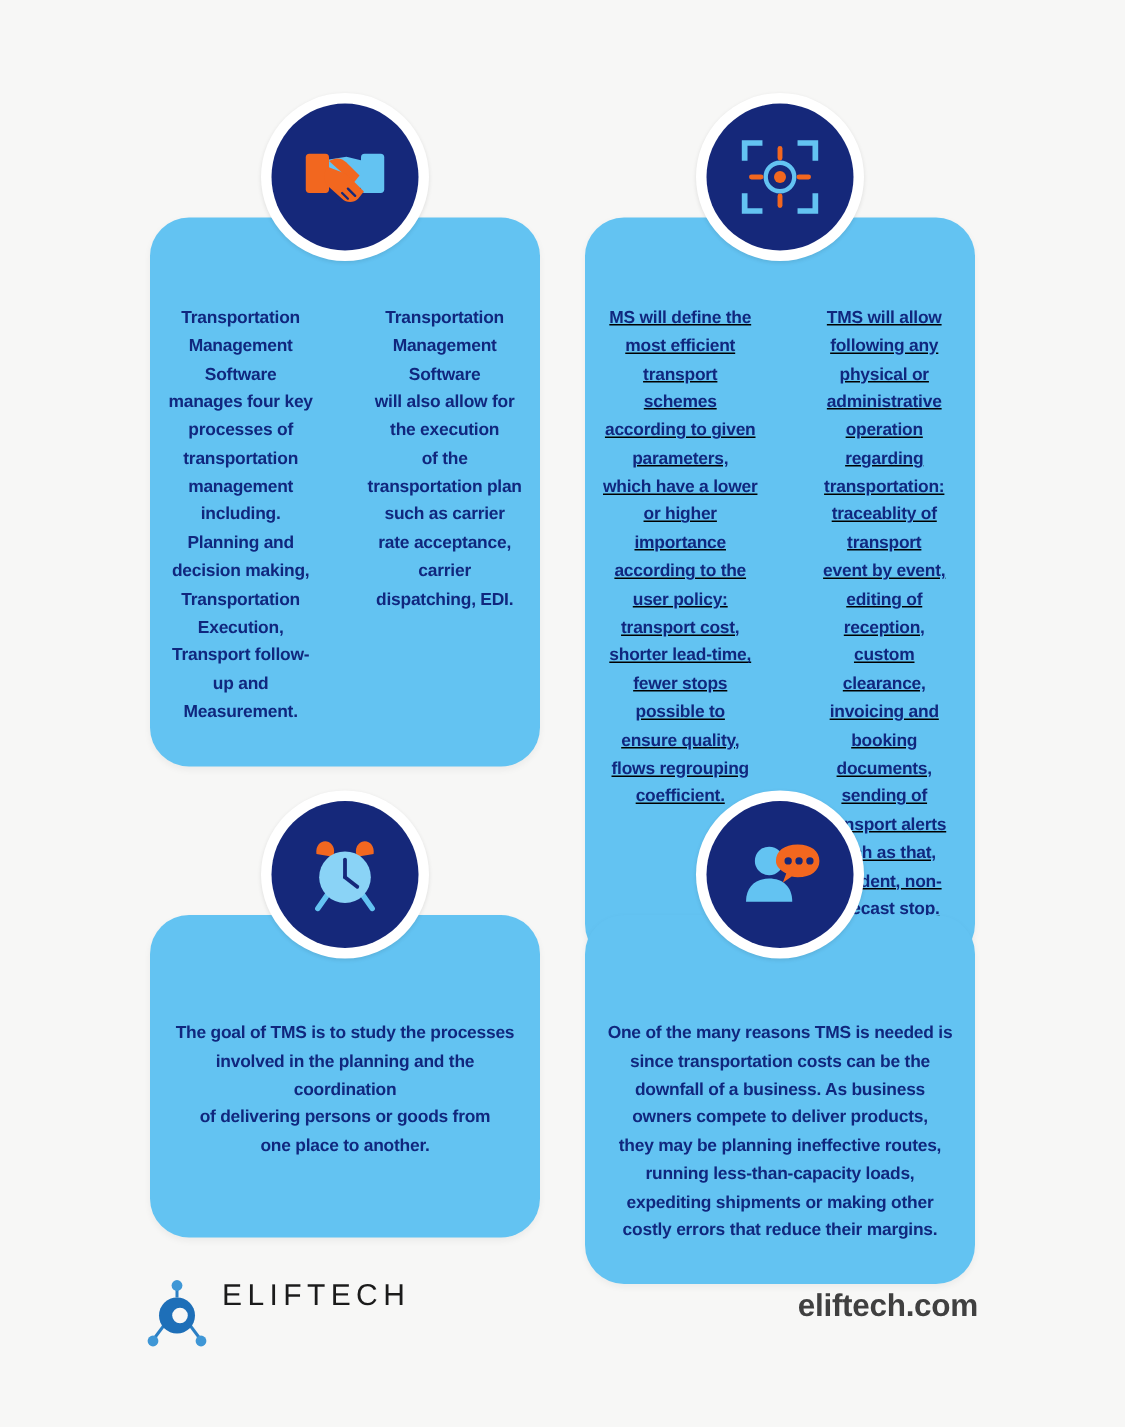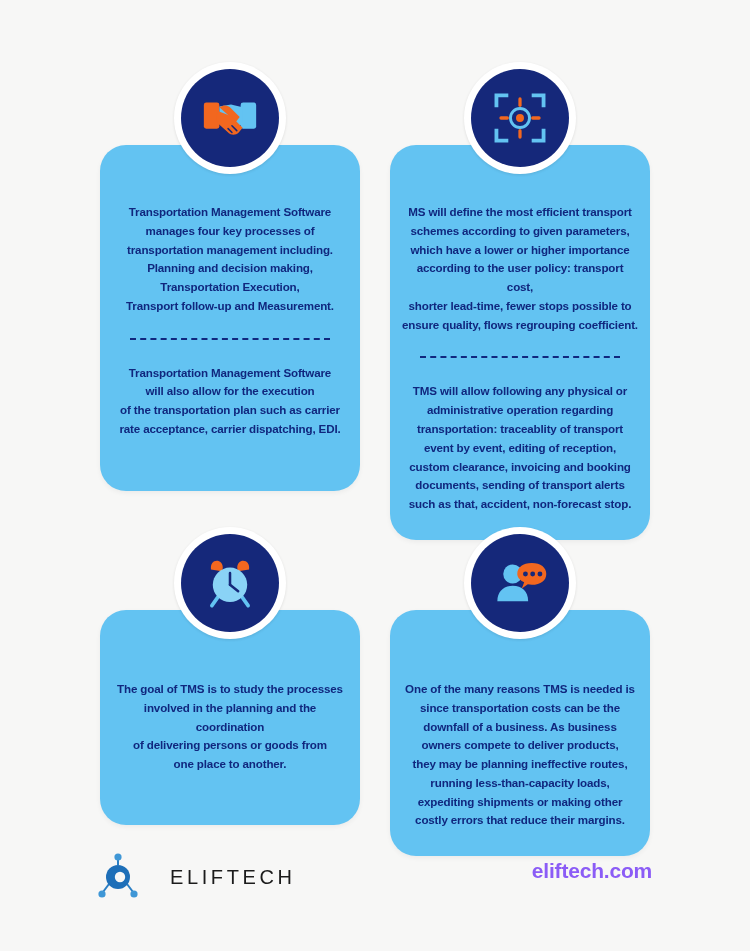--- a/index.html
+++ b/index.html
@@ -74,27 +74,27 @@
     left: 0;
     width: 260px;
     border-radius: 26px;
     background: #63c3f2;
     padding: 58px 12px 26px 12px;
     z-index: 1;
     box-shadow: 0 2px 5px rgba(0,0,0,0.05);
   }
 
   .card.tall-a  { min-height: 346px; }
-  .card.tall-b  { min-height: 346px; }
+  .card.tall-b  { min-height: 346px; text-decoration: underline; }
   .card.short-a { min-height: 215px; }
   .card.short-b { min-height: 215px; }
 
   .card-inner {
     display: flex;
-    flex-direction: column;
+    flex-direction: row;
     justify-content: center;
     height: 100%;
   }
 
   .para {
     color: #10277e;
     font-size: 11.6px;
     font-weight: bold;
     line-height: 1.62;
     text-align: center;
@@ -122,40 +122,40 @@
     bottom: 0;
     width: 750px;
     height: 112px;
   }
 
   .brand {
     position: absolute;
     left: 96px;
     top: 14px;
     display: flex;
-    align-items: center;
-    gap: 30px;
+    align-items: flex-start;
+    gap: 8px;
   }
 
   .brand-mark { width: 44px; height: 48px; display: block; }
 
   .brand-name {
     font-size: 20px;
     letter-spacing: 3.6px;
     font-weight: 500;
     color: #1b1b1b;
   }
 
   .site-url {
     position: absolute;
     right: 98px;
     top: 20px;
     font-size: 21px;
     font-weight: bold;
-    color: #8b5cf6;
+    color: #404040;
     letter-spacing: -0.2px;
   }
 </style>
 </head>
 <body>
 
 <div class="page">
 
   <div class="card-grid">
 

